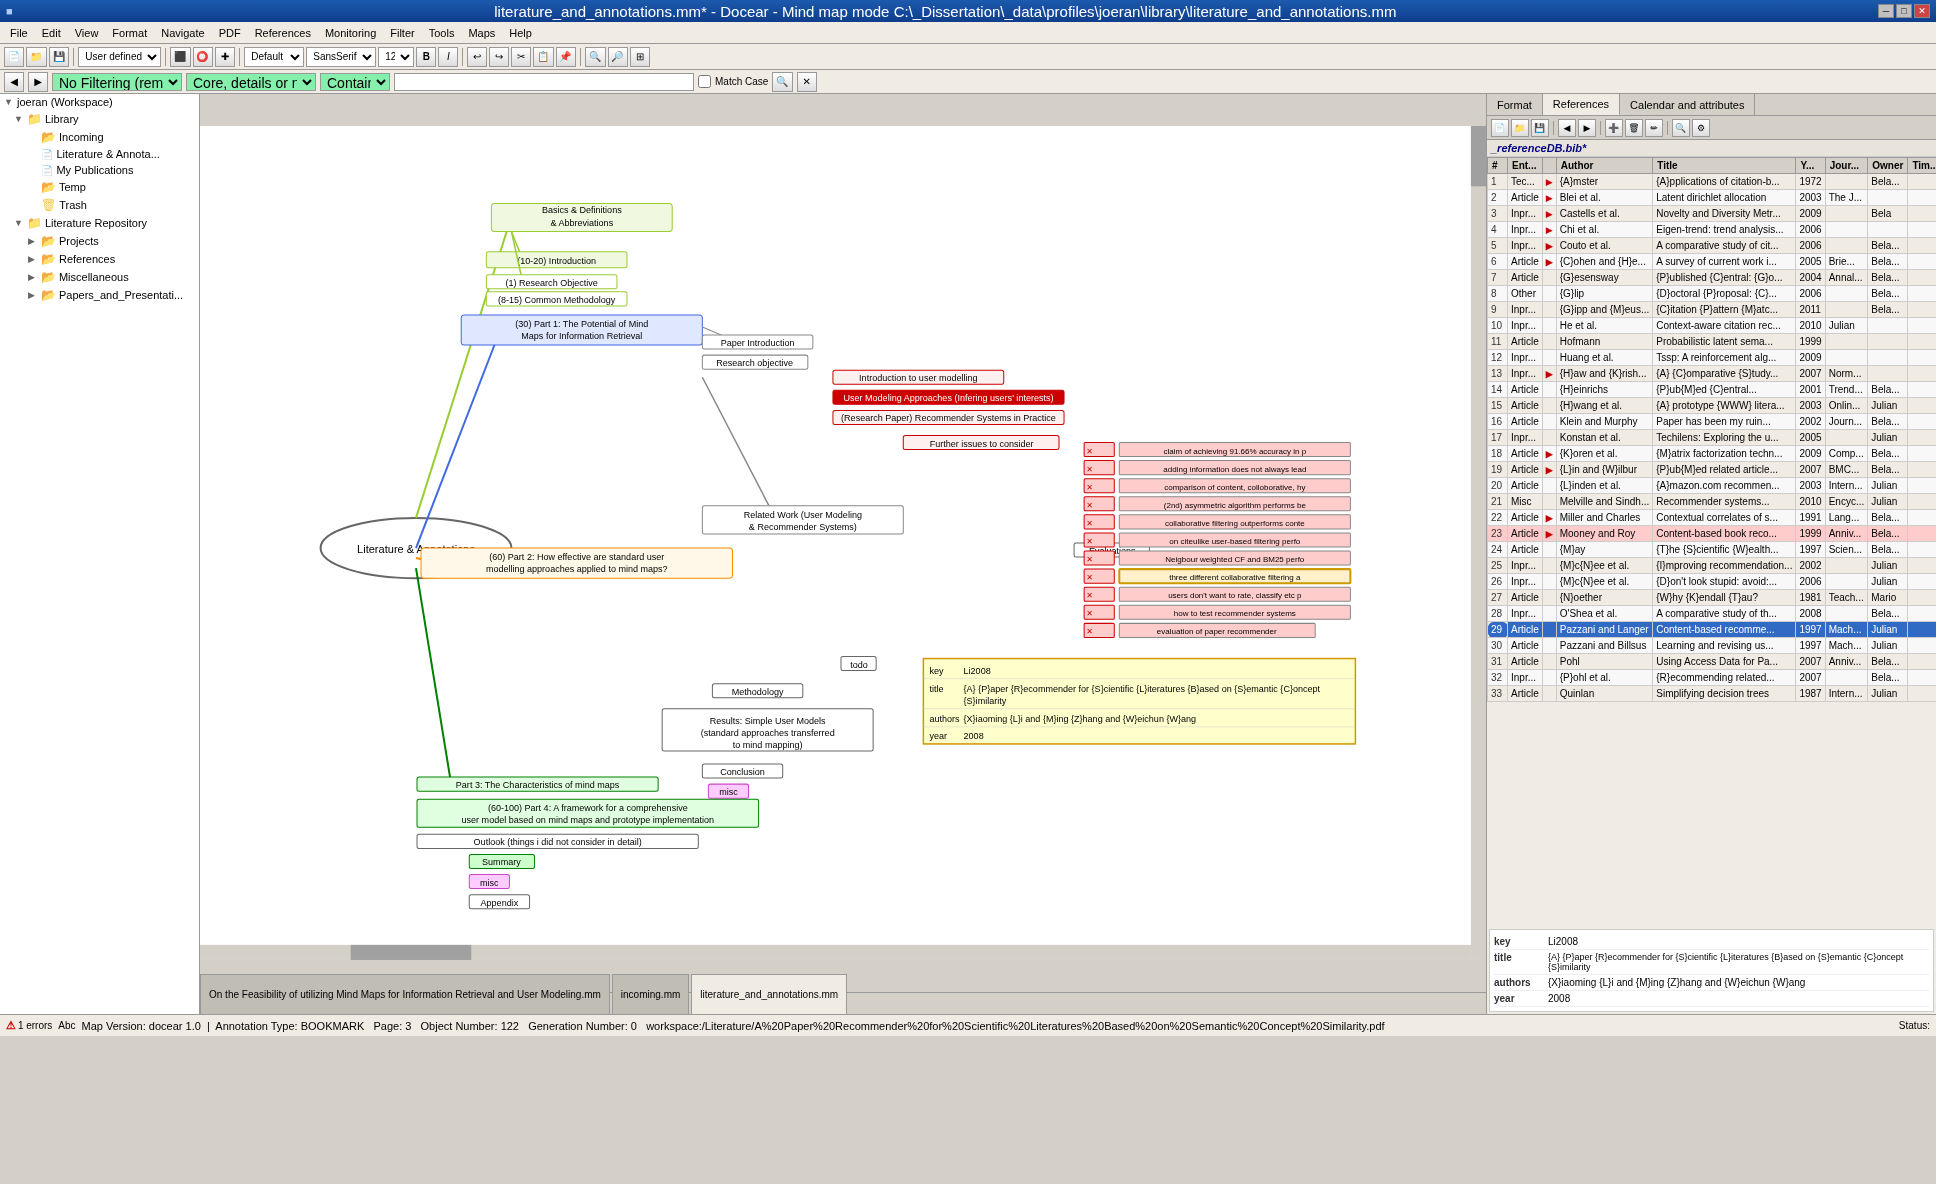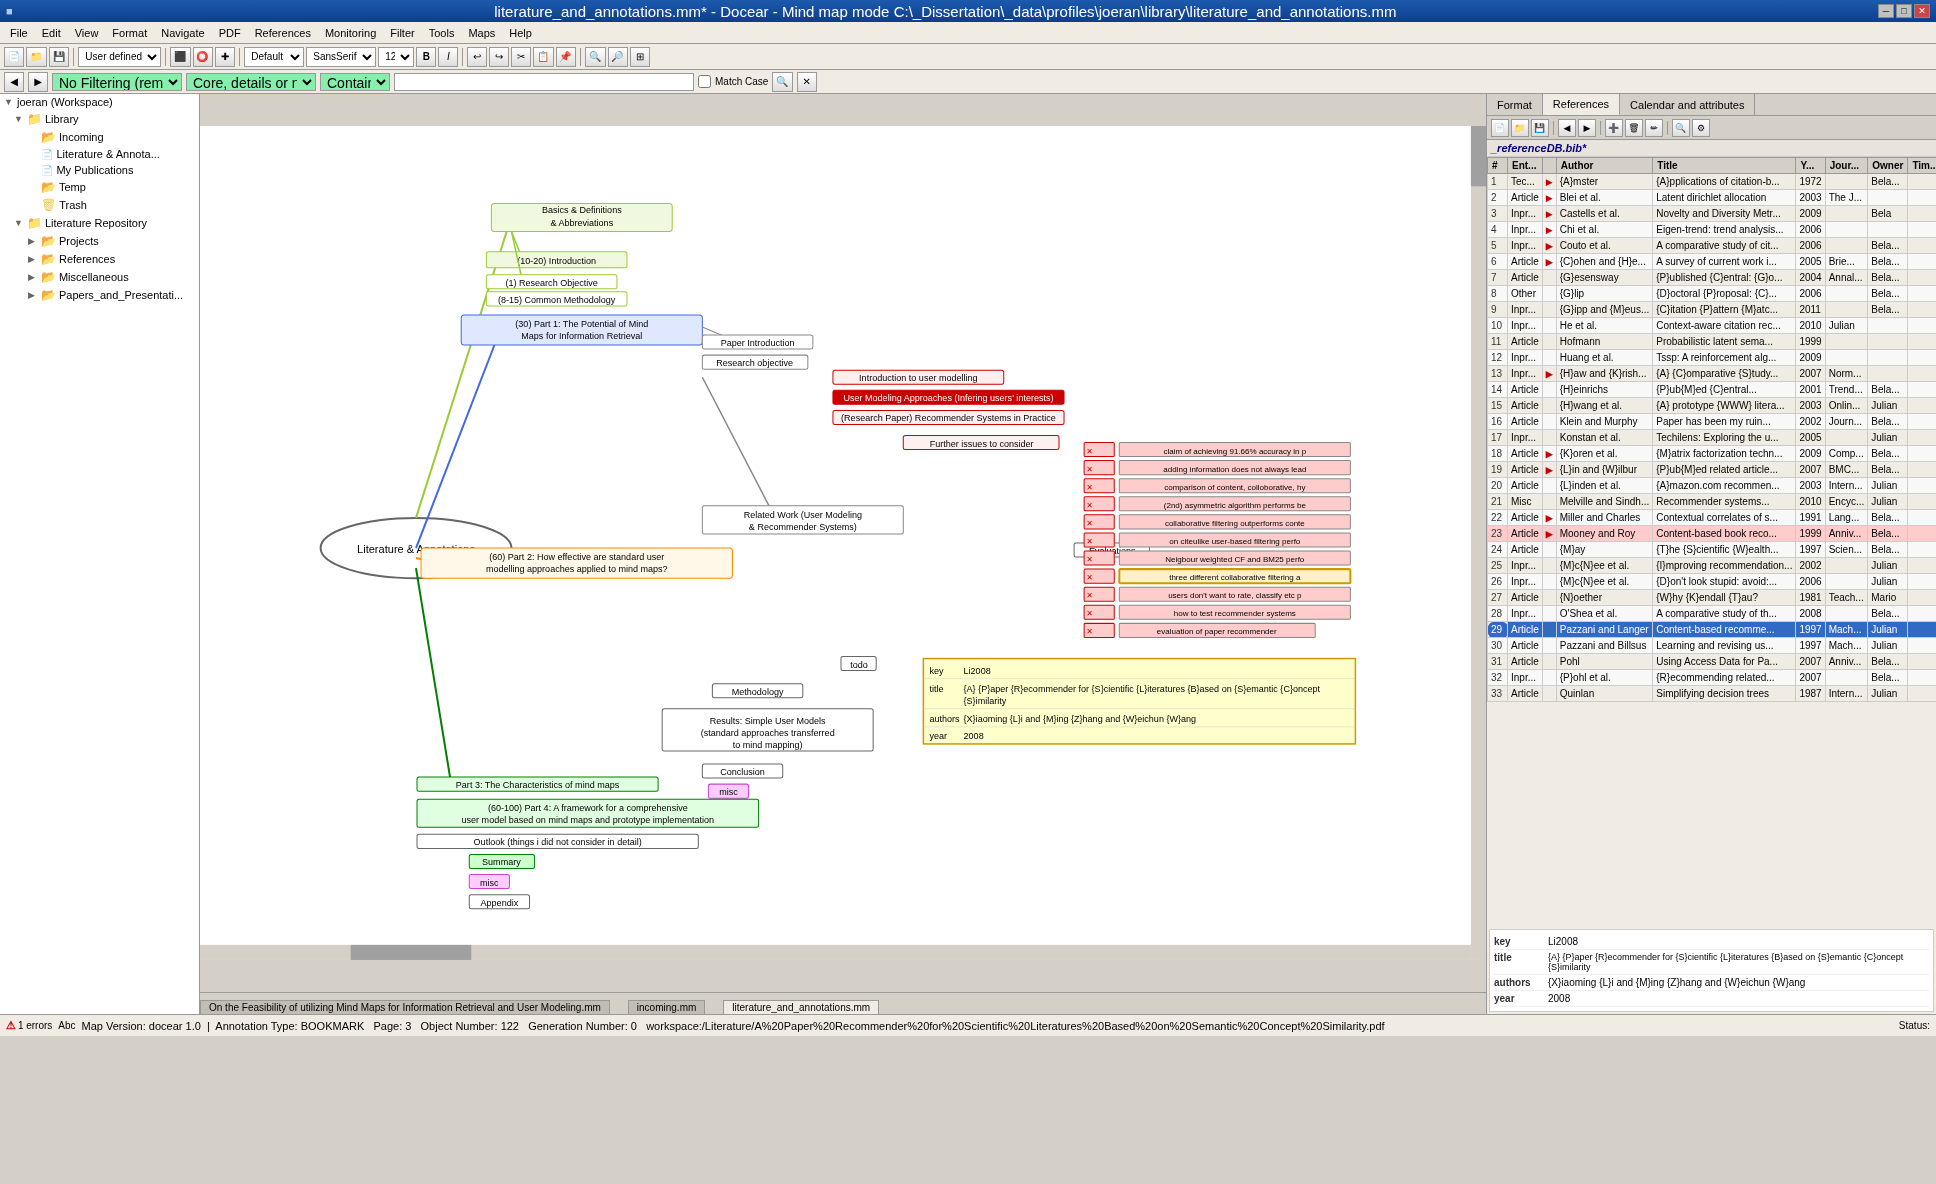--- a/index.html
+++ b/index.html
@@ -55,21 +55,21 @@
     .ref-table-container { flex: 1; overflow-y: auto; overflow-x: auto; }
     .ref-table { width: 100%; border-collapse: collapse; font-size: 10px; }
     .ref-table th { background: #d4d0c8; border: 1px solid #999; padding: 2px 4px; text-align: left; font-size: 10px; position: sticky; top: 0; white-space: nowrap; cursor: pointer; }
     .ref-table td { border: 1px solid #ccc; padding: 1px 3px; white-space: nowrap; overflow: hidden; max-width: 120px; text-overflow: ellipsis; height: 16px; }
     .ref-table tr.selected td { background: #316ac5; color: white; }
     .ref-table tr:nth-child(even) { background: #f8f8f8; }
     .row-num { color: #333; font-weight: normal; min-width: 20px; }
     
     
     .tab-bar { background: #d4d0c8; height: 22px; display: flex; align-items: flex-end; border-top: 1px solid #999; }
-    .tab { padding: 1px 8px; font-size: 10px; cursor: pointer; border: 1px solid #999; border-bottom: none; background: #c0bdb5; margin-right: 18px; }
+    .tab { padding: 14px 8px; font-size: 10px; cursor: pointer; border: 1px solid #999; border-bottom: none; background: #c0bdb5; margin-right: 2px; }
     .tab.active { background: #f0ece4; }
     
     
     .ref-detail { background: #fff; border: 1px solid #ccc; margin: 2px; padding: 4px; font-size: 10px; }
     .ref-detail-row { display: flex; gap: 4px; border-bottom: 1px solid #eee; padding: 2px 0; }
     .ref-detail-key { font-weight: bold; min-width: 50px; color: #333; }
     .ref-detail-val { color: #000; flex: 1; overflow: hidden; text-overflow: ellipsis; white-space: nowrap; }
     
     
     .error-bar { background: #f0ece4; height: 22px; display: flex; align-items: center; padding: 0 6px; font-size: 10px; border-top: 1px solid #999; gap: 6px; }

